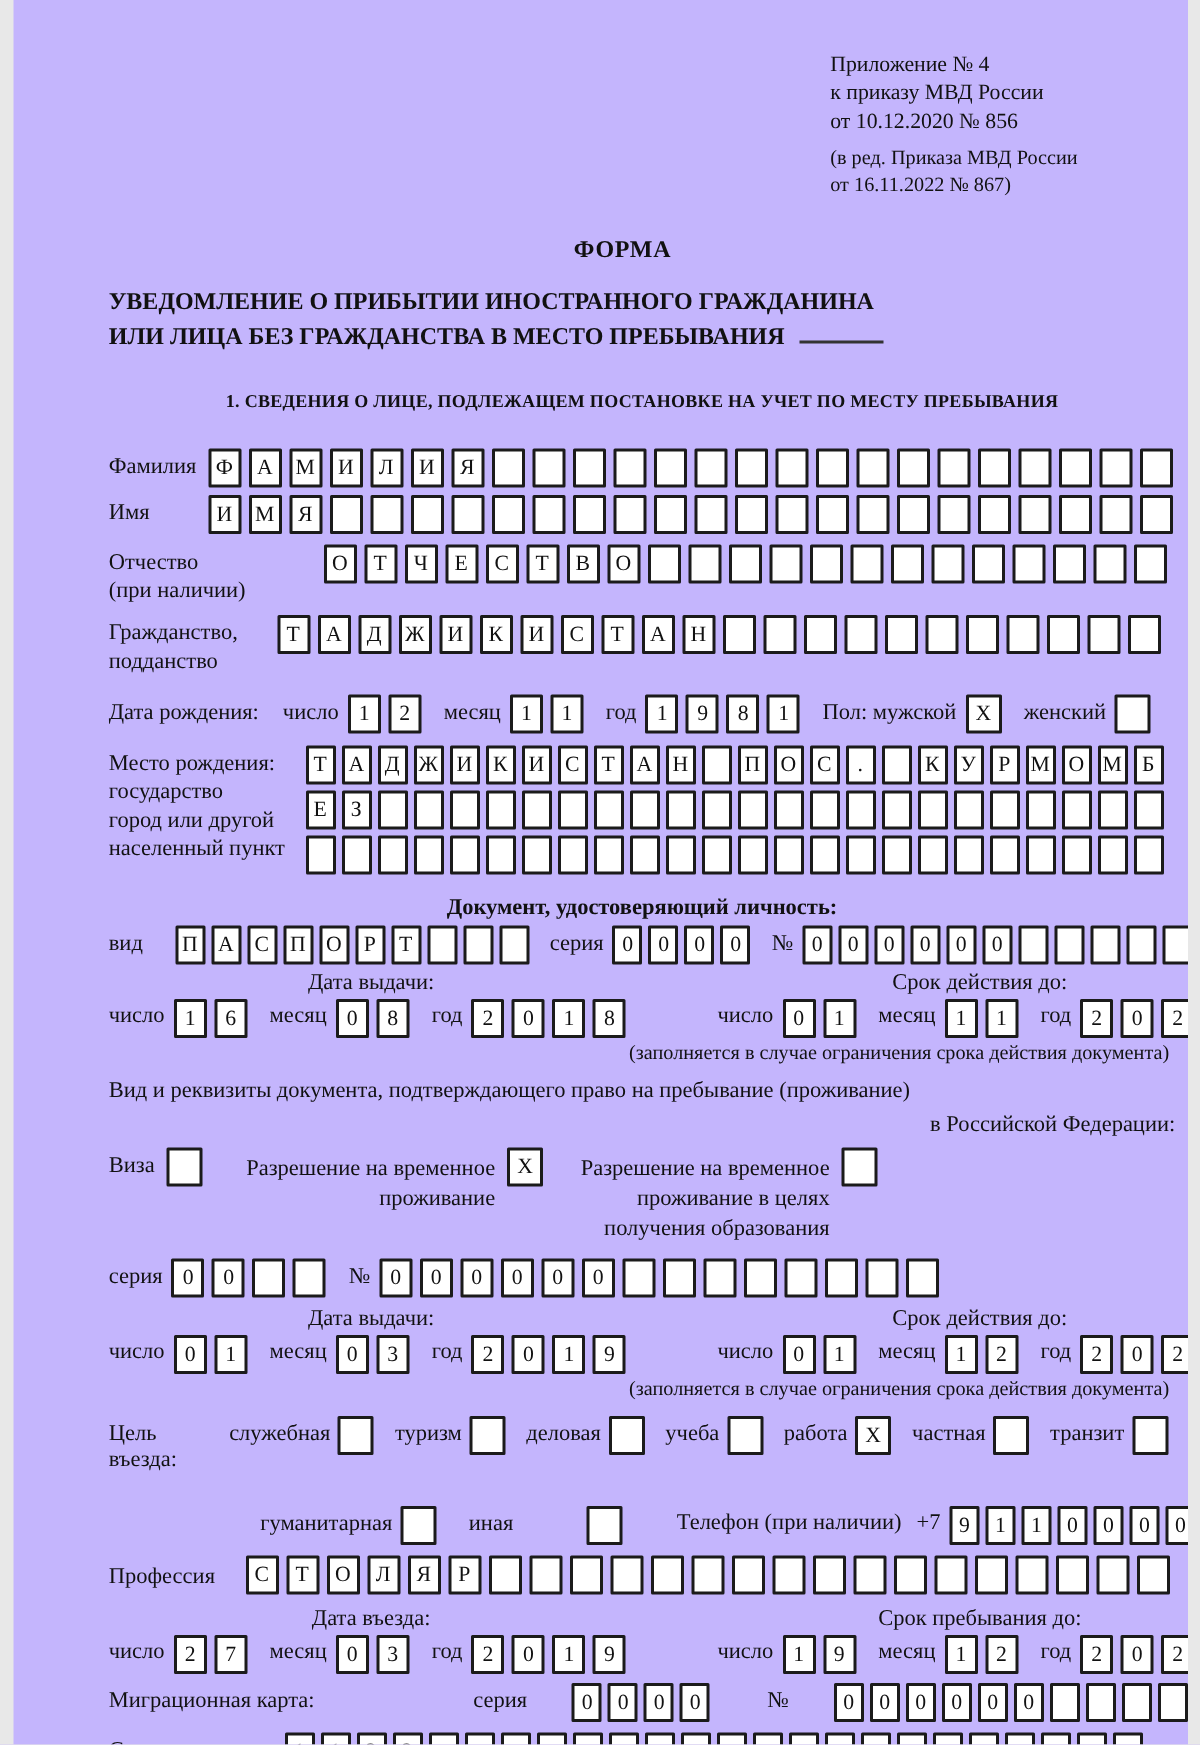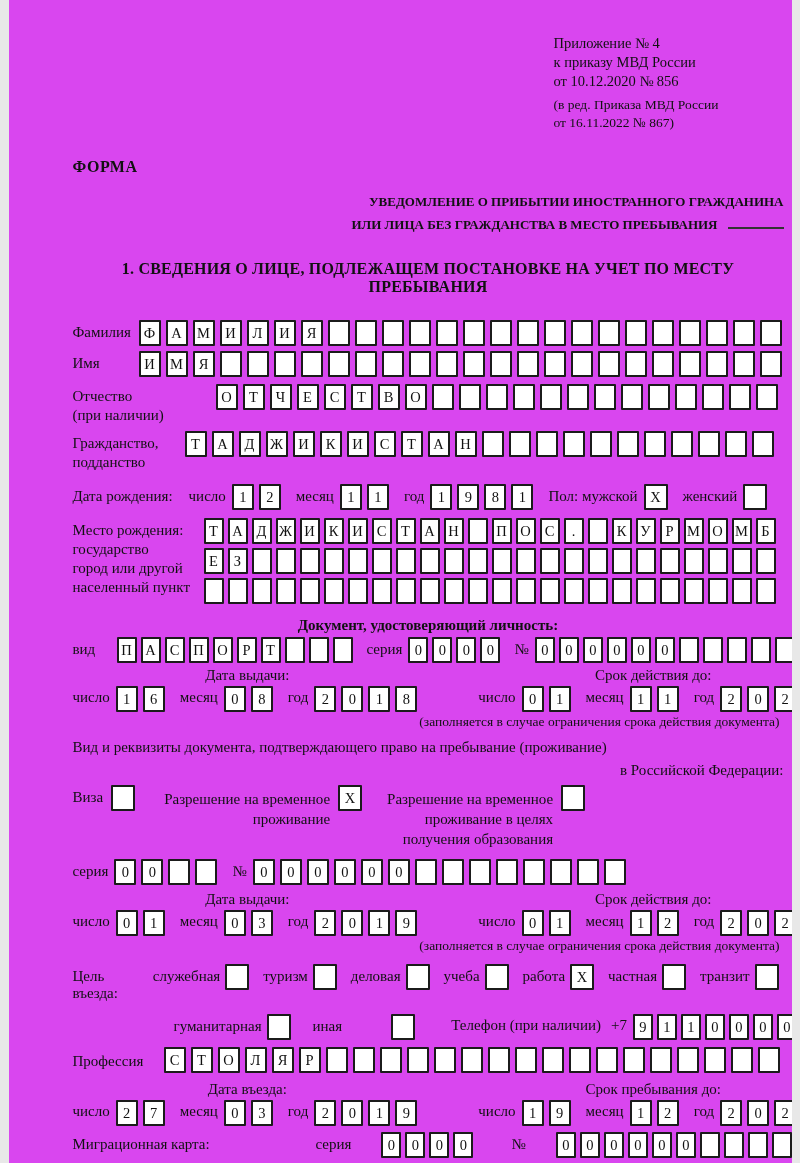--- a/index.html
+++ b/index.html
@@ -1,27 +1,27 @@
 <!DOCTYPE html>
 <html><head>
 <meta charset="utf-8">
 <style>
   html,body{margin:0;padding:0;background:#e8e8e8;}
   .sheet{
-    width:783px;height:1163px;margin:0 auto;background:#d946ef;color:#111;
+    width:783px;height:1163px;margin:0 auto;background:#c4b5fd;color:#111;
     font-family:"Liberation Serif","DejaVu Serif",serif;
     position:relative;box-sizing:border-box;
     padding:34px 8px 0 64px;overflow:hidden;
   }
   .hdr-block{margin-left:481px;font-size:14.5px;line-height:19px;}
   .hdr-sub{margin-top:5px;font-size:13.5px;line-height:18px;}
-  .forma{margin-top:26px;text-align:left;padding-right:26px;font-weight:bold;font-size:16px;letter-spacing:.5px;}
-  .title{margin-top:14px;text-align:right;font-weight:bold;font-size:13px;line-height:23px;}
+  .forma{margin-top:26px;text-align:center;padding-right:26px;font-weight:bold;font-size:16px;letter-spacing:.5px;}
+  .title{margin-top:14px;text-align:left;font-weight:bold;font-size:16px;line-height:23px;}
   .blank-line{display:inline-block;width:56px;border-bottom:2px solid #333;height:14px;margin-left:10px;}
-  .sec-heading{margin-top:22px;font-weight:bold;font-size:16px;text-align:center;letter-spacing:.2px;}
+  .sec-heading{margin-top:22px;font-weight:bold;font-size:12px;text-align:center;letter-spacing:.2px;}
   .row{display:flex;align-items:flex-start;margin-top:5px;font-size:15px;line-height:19px;}
   .lbl{flex-shrink:0;}
   .cells{display:inline-flex;flex-shrink:0;}
   .cell{
     box-sizing:border-box;display:inline-block;width:22px;height:26px;margin-right:5px;
     border:2px solid #1b1b1b;border-radius:1px;text-align:center;
     font-size:14.5px;line-height:22px;background:#fff;
   }
   .tight .cell{width:20px;margin-right:4px;}
   .cb.cells .cell{width:24px;}
@@ -540,21 +540,21 @@
         </span>
     </div>
     <div class="purpose-opt" style="margin-right:0;">
       <span class="olbl">транзит</span>
       <span class="cells cb">
           <span class="cell"></span>
         </span>
     </div>
   </div>
 
-  <div class="opt-row indent2" style="margin-top:12px;">
+  <div class="opt-row indent2" style="margin-top:22px;">
     <div class="purpose-opt">
       <span class="olbl">гуманитарная</span>
       <span class="cells cb">
           <span class="cell"></span>
         </span>
     </div>
     <div class="purpose-opt" style="margin-left:8px;gap:44px;">
       <span class="olbl">иная</span>
       <span class="cells cb">
           <span class="cell"></span>

